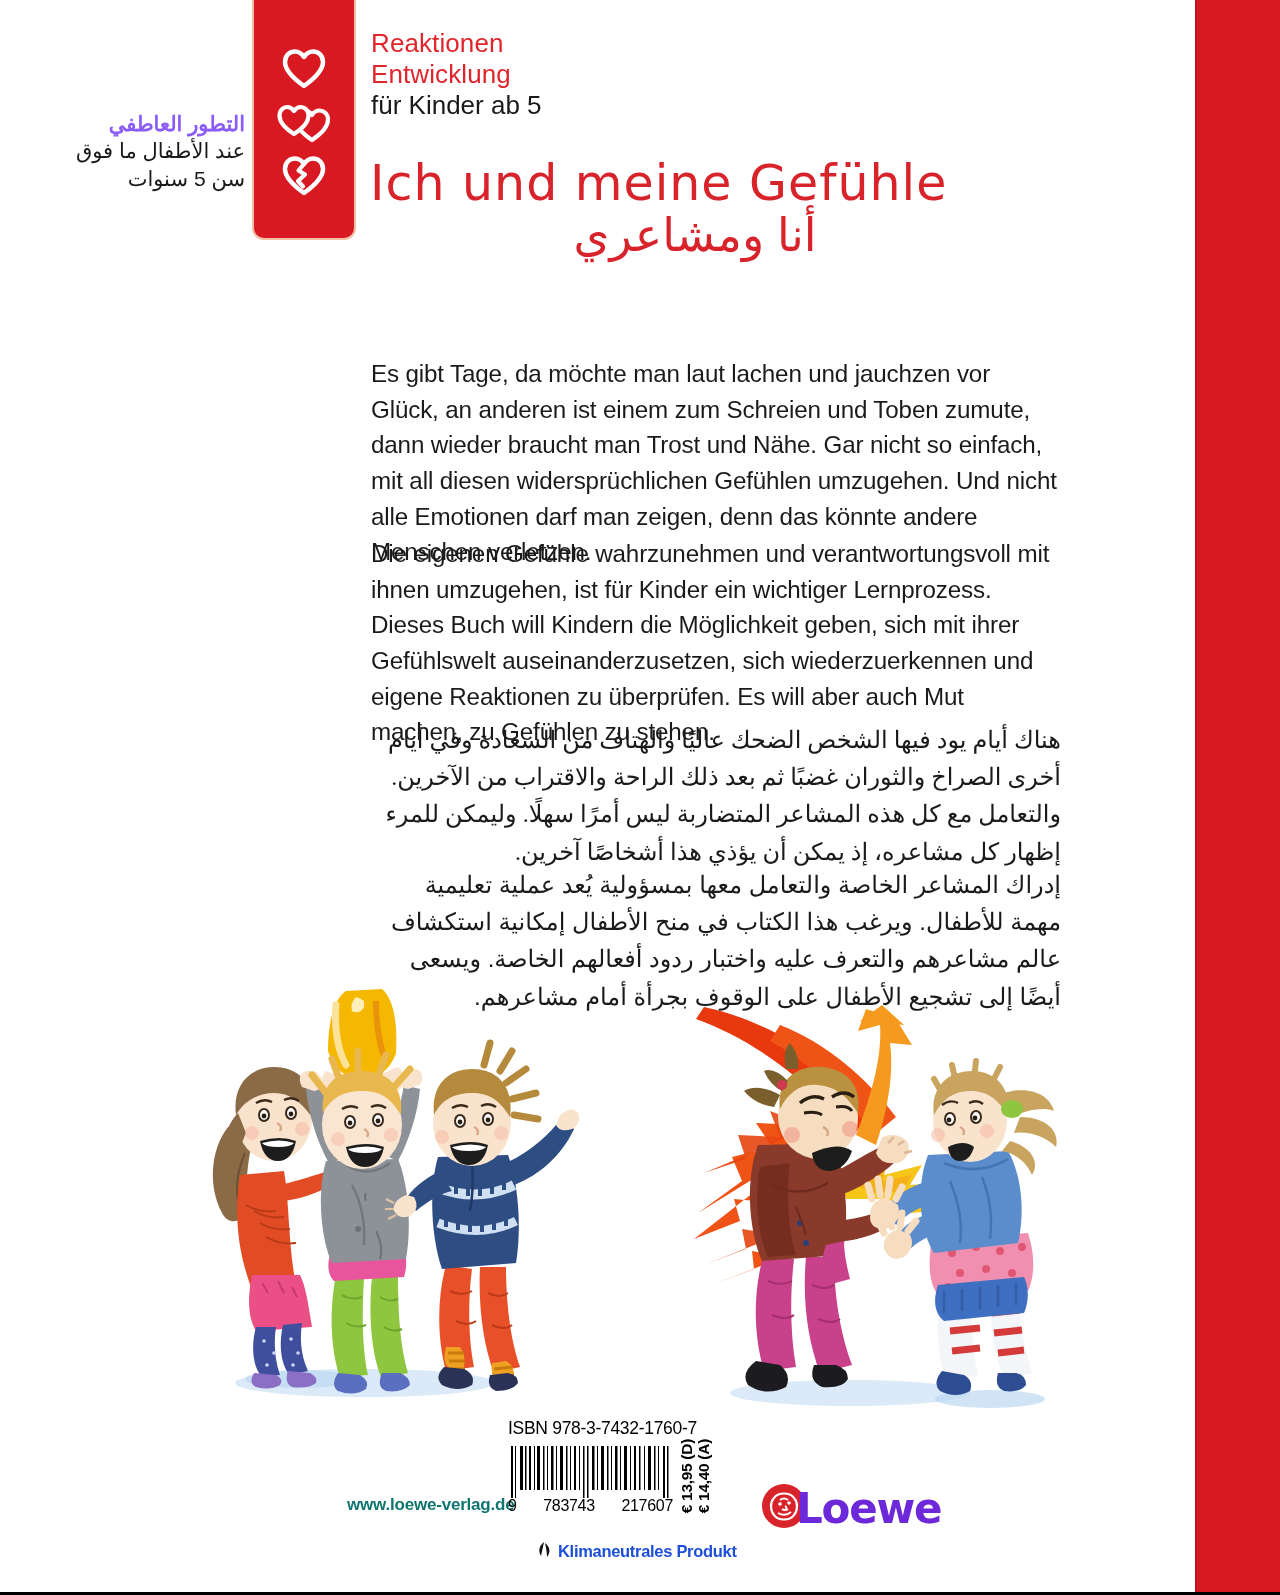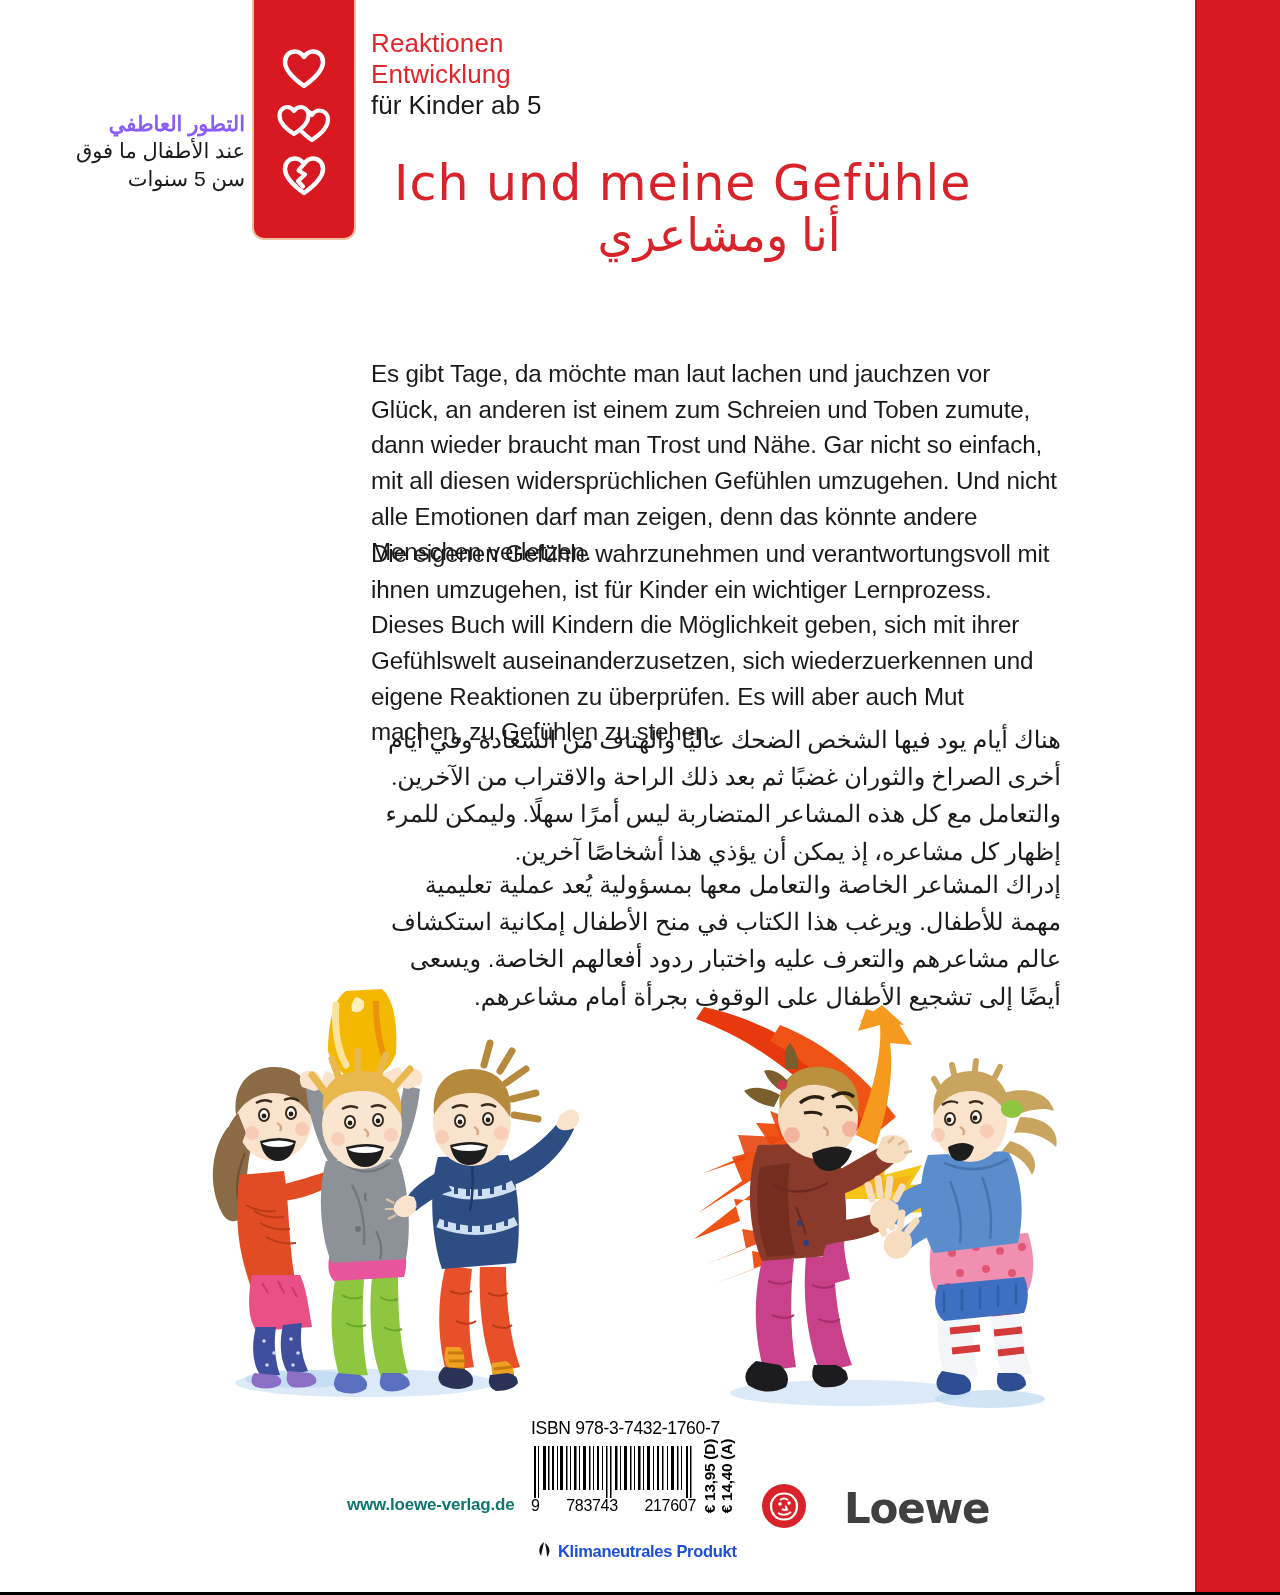--- a/index.html
+++ b/index.html
@@ -98,21 +98,20 @@
     font-size: 26px;
     font-weight: 400;
   }
 
   
   .title-block {
     position: absolute;
     left: 370px;
     top: 158px;
     width: 700px;
-    margin-left: 24px;
   }
   .title-de {
     color: #d8232a;
     font-size: 49px;
     font-weight: 400;
     font-family: "DejaVu Sans", sans-serif;
     letter-spacing: 1px;
     line-height: 1.05;
     white-space: nowrap;
   }
@@ -163,21 +162,21 @@
     position: absolute;
     left: 347px;
     top: 1495px;
     color: #0f766e;
     font-size: 17px;
     font-weight: bold;
     letter-spacing: -0.2px;
   }
   .isbn-block {
     position: absolute;
-    left: 531px;
+    left: 508px;
     top: 1418px;
     width: 215px;
   }
   .isbn-text {
     font-size: 17.5px;
     color: #000;
     font-family: "Liberation Sans", sans-serif;
     letter-spacing: -0.3px;
     white-space: nowrap;
   }
@@ -221,27 +220,26 @@
     letter-spacing: -0.3px;
   }
   .loewe-logo {
     position: absolute;
     left: 760px;
     top: 1482px;
     display: flex;
     align-items: center;
   }
   .loewe-word {
-    color: #404040;
+    color: #6d28d9;
     font-size: 42px;
     font-weight: bold;
     font-family: "DejaVu Sans", sans-serif;
     letter-spacing: -1.2px;
     margin-left: -12px;
-    padding-left: 48px;
   }
 </style>
 </head>
 <body>
 
 <div id="page">
 
   <div class="right-band"></div>
   <div class="right-band-seam"></div>
 

